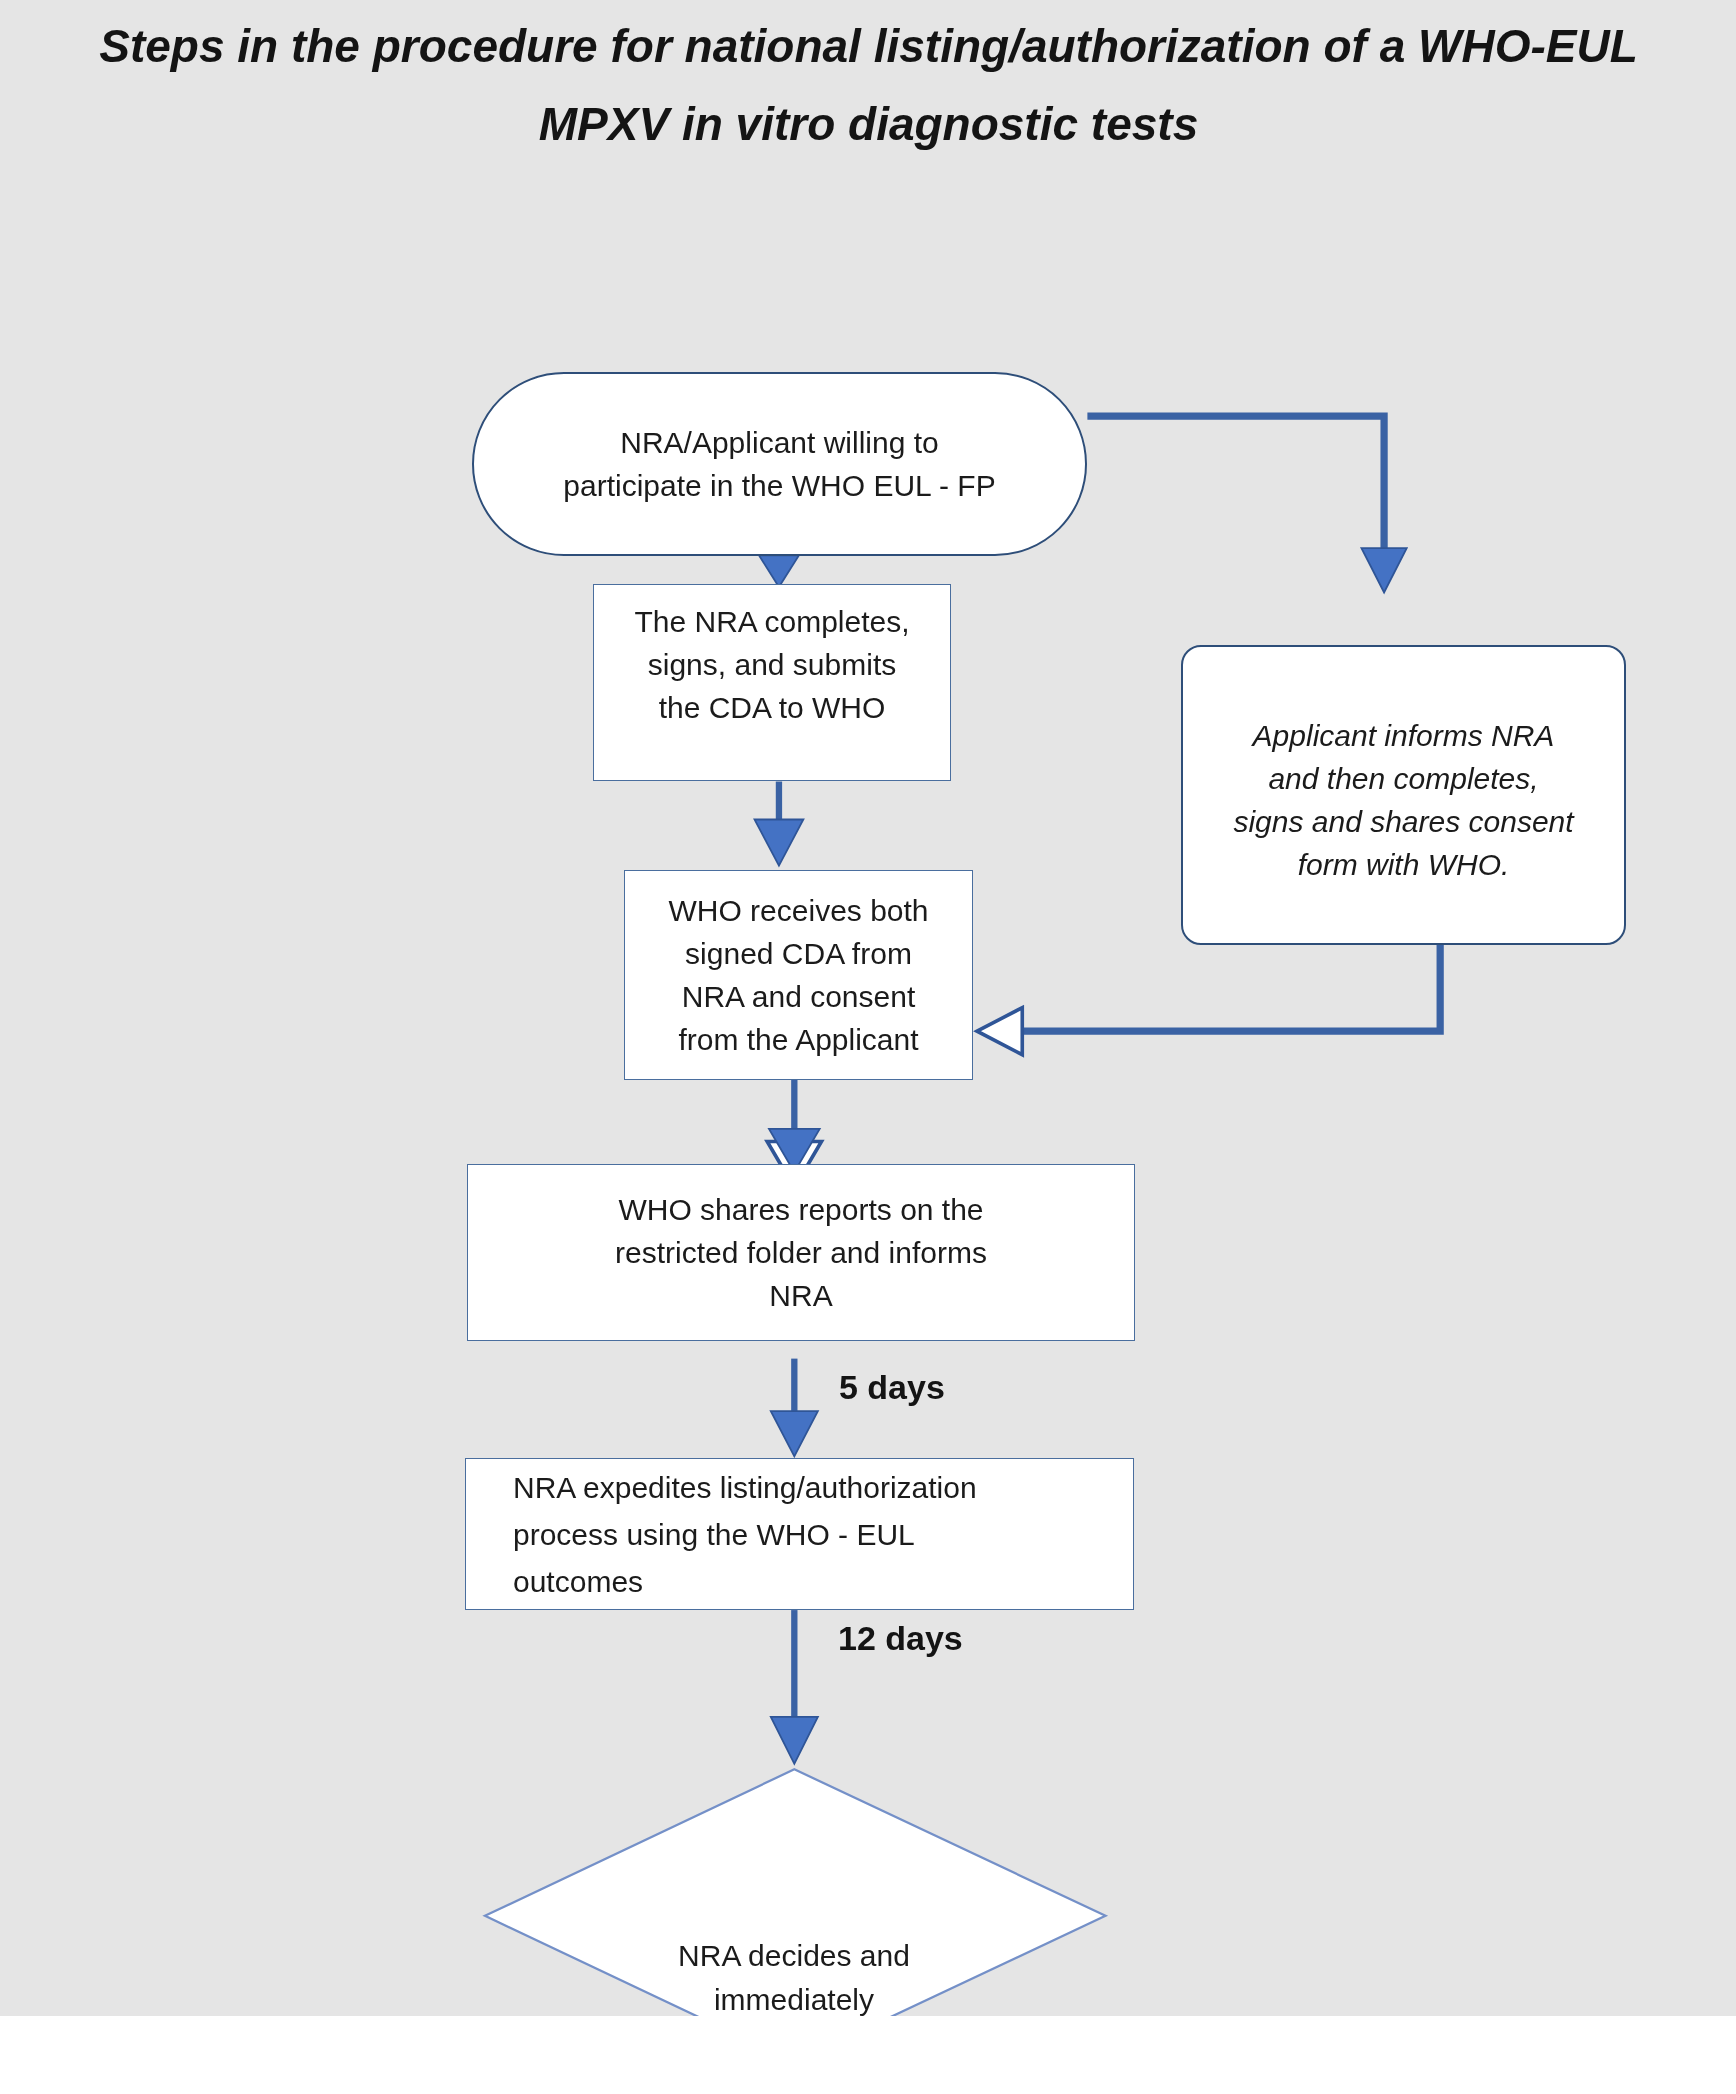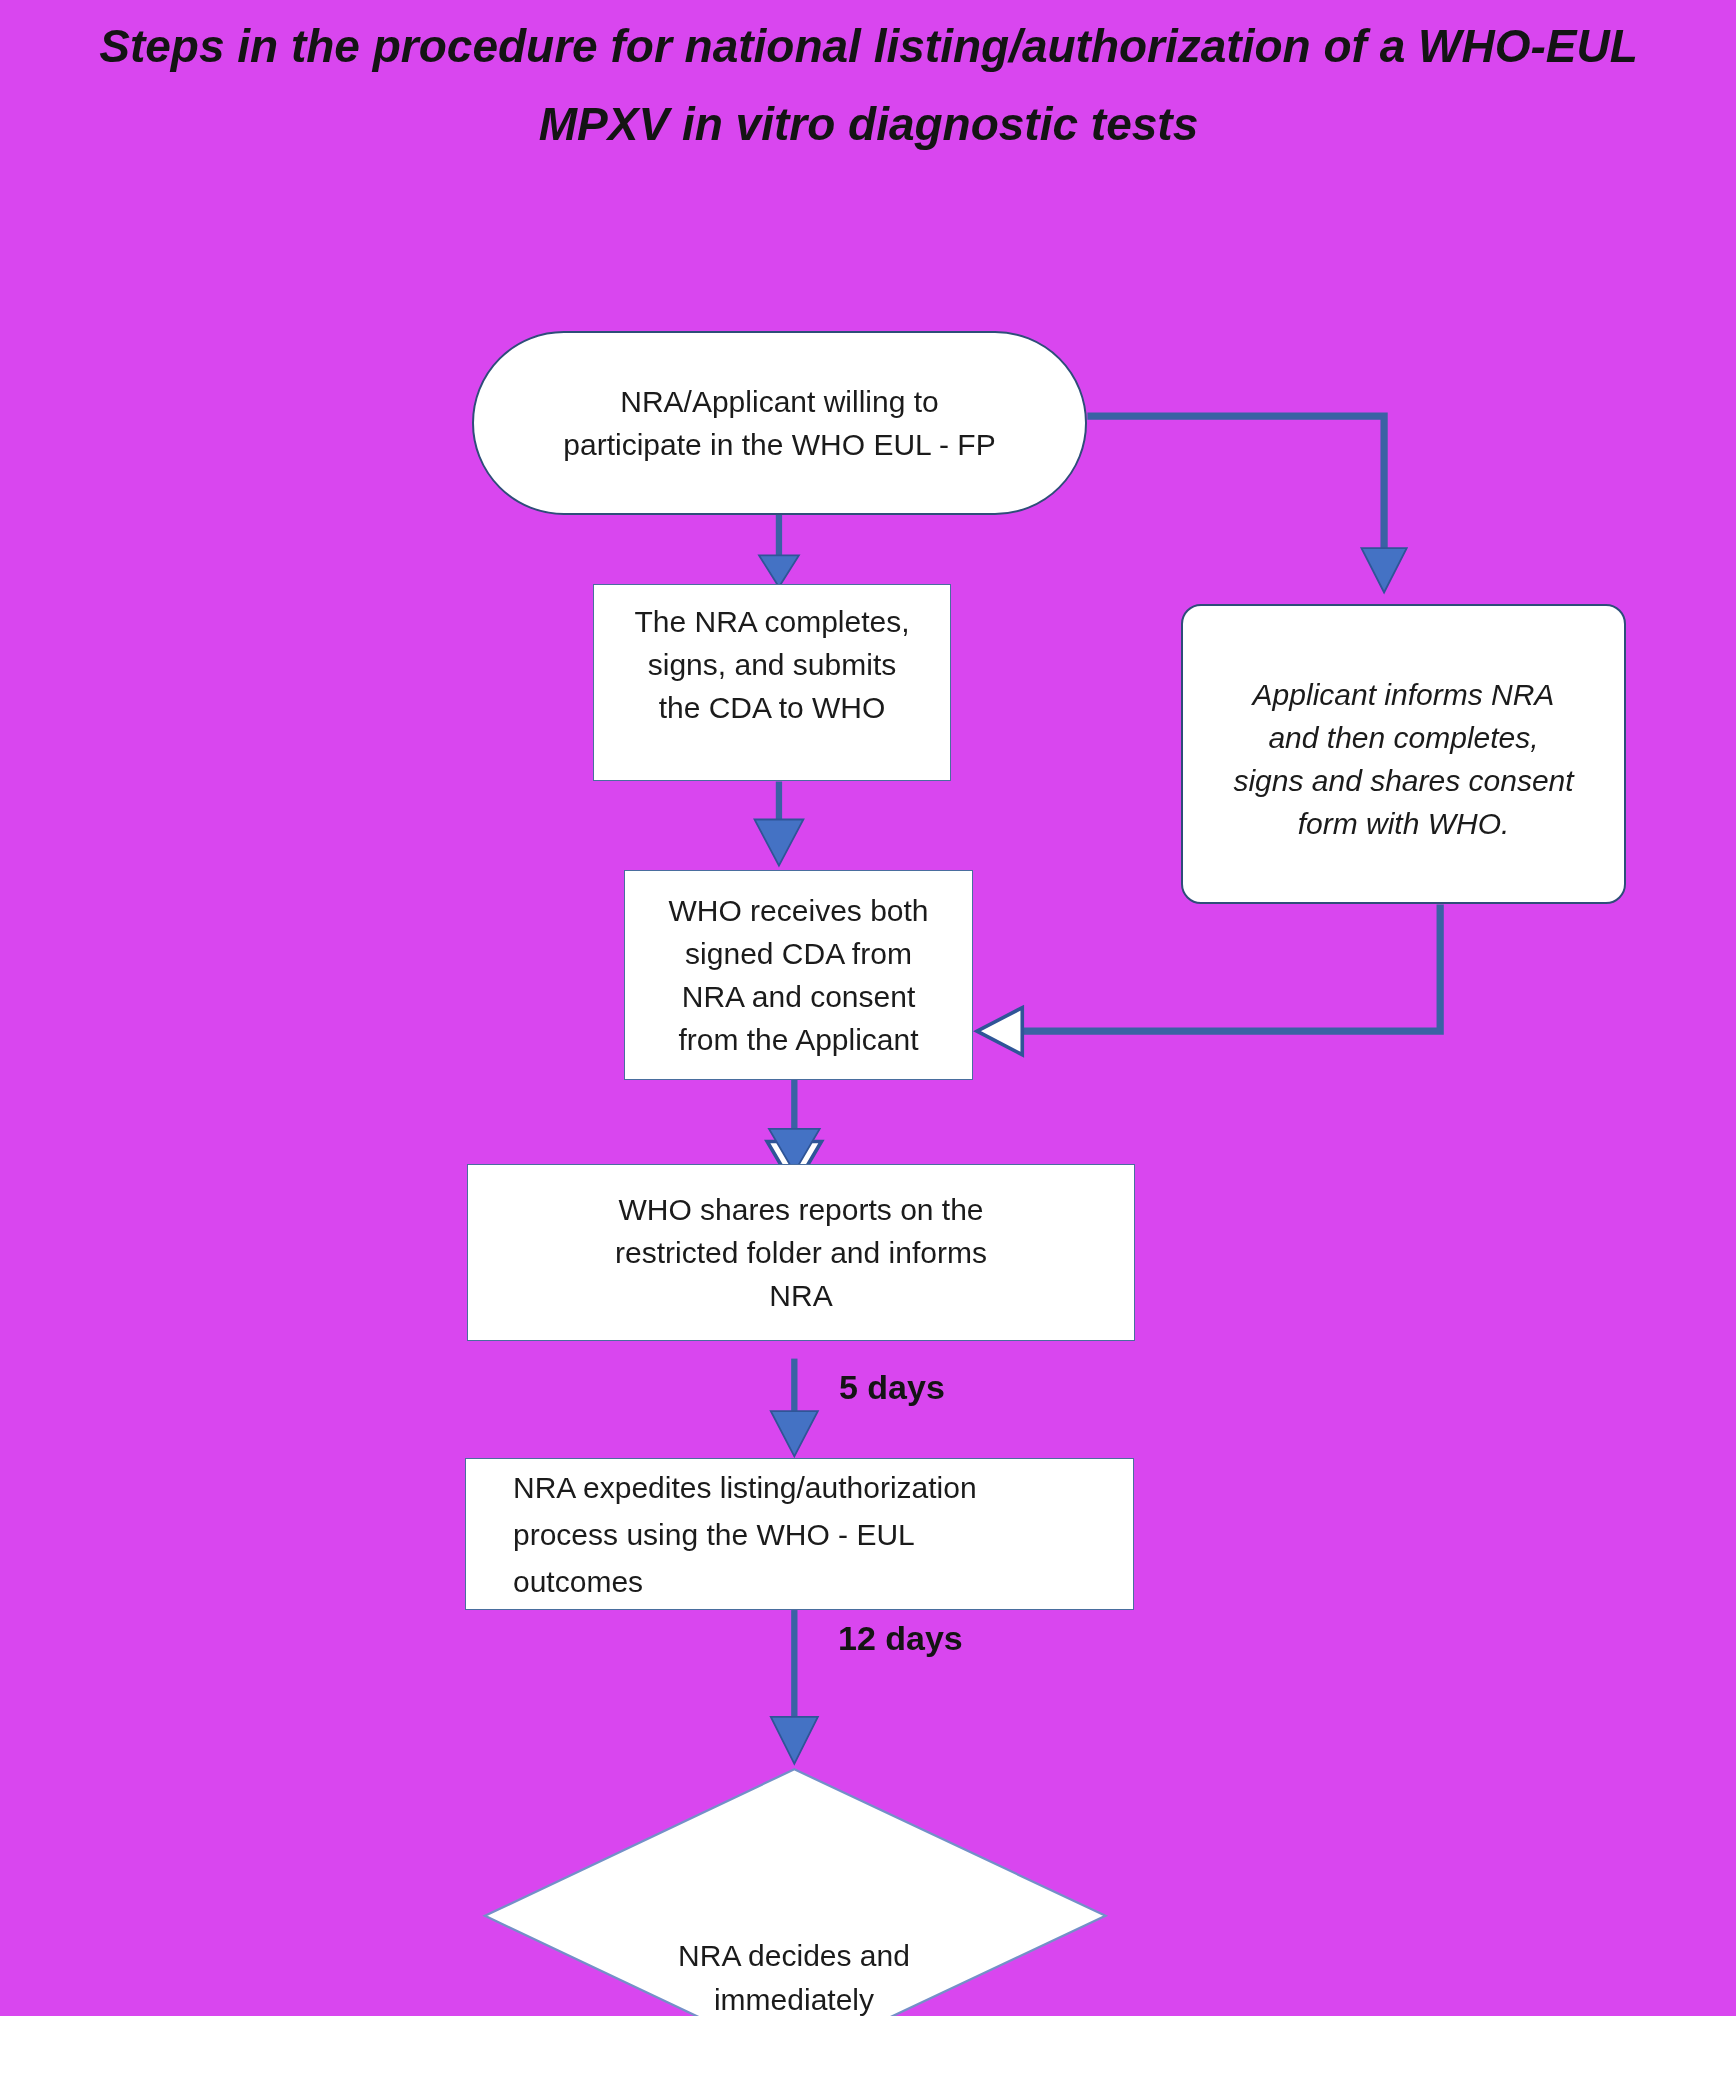--- a/index.html
+++ b/index.html
@@ -1,19 +1,19 @@
 <!DOCTYPE html>
 <html style="font-size:14.5px"><head>
 <meta charset="utf-8">
 <style>
   html,body{margin:0;padding:0;background:#ffffff;}
   .canvas{
     position:relative;
     width:1737px;height:2016px;
-    background:#d946ef;
+    background:#e5e5e5;
     font-family:"Liberation Sans","DejaVu Sans",sans-serif;
     color:#1b1b1b;
     overflow:hidden;
   }
   .title{
     position:absolute;left:0;top:7.2px;width:100%;
     text-align:center;
     font-size:46px;font-weight:bold;font-style:italic;
     line-height:78px;color:#141414;
     white-space:pre-line;
@@ -21,21 +21,21 @@
   .node{
     position:absolute;
     box-sizing:border-box;
     background:#ffffff;
     display:flex;align-items:center;justify-content:center;
     text-align:center;
     font-size:30px;line-height:43px;
     white-space:pre-line;
   }
   .rect{border:1.8px solid #4a6e9e;}
-  .round{border:2.7px solid #2e4e79;}
+  .round{border:2.7px solid #2e4e79;margin-top:41px;}
   .node-start{left:472px;top:331px;width:615px;height:184px;border-radius:92px;}
   .node-nra-cda{left:593px;top:584px;width:358px;height:197px;align-items:flex-start;padding-top:14.5px;}
   .node-applicant-consent{left:1181px;top:604px;width:445px;height:300px;border-radius:20px;padding-top:9px;font-style:italic;}
   .node-who-receives{left:624px;top:870px;width:349px;height:210px;}
   .node-who-shares{left:467px;top:1164px;width:668px;height:177px;}
   .node-nra-expedites{left:465px;top:1458px;width:669px;height:152px;
     justify-content:flex-start;text-align:left;padding-left:47px;line-height:47px;}
   .node-diamond-text{
     position:absolute;left:568px;top:1915px;width:452px;height:213px;
     display:flex;align-items:center;justify-content:center;

